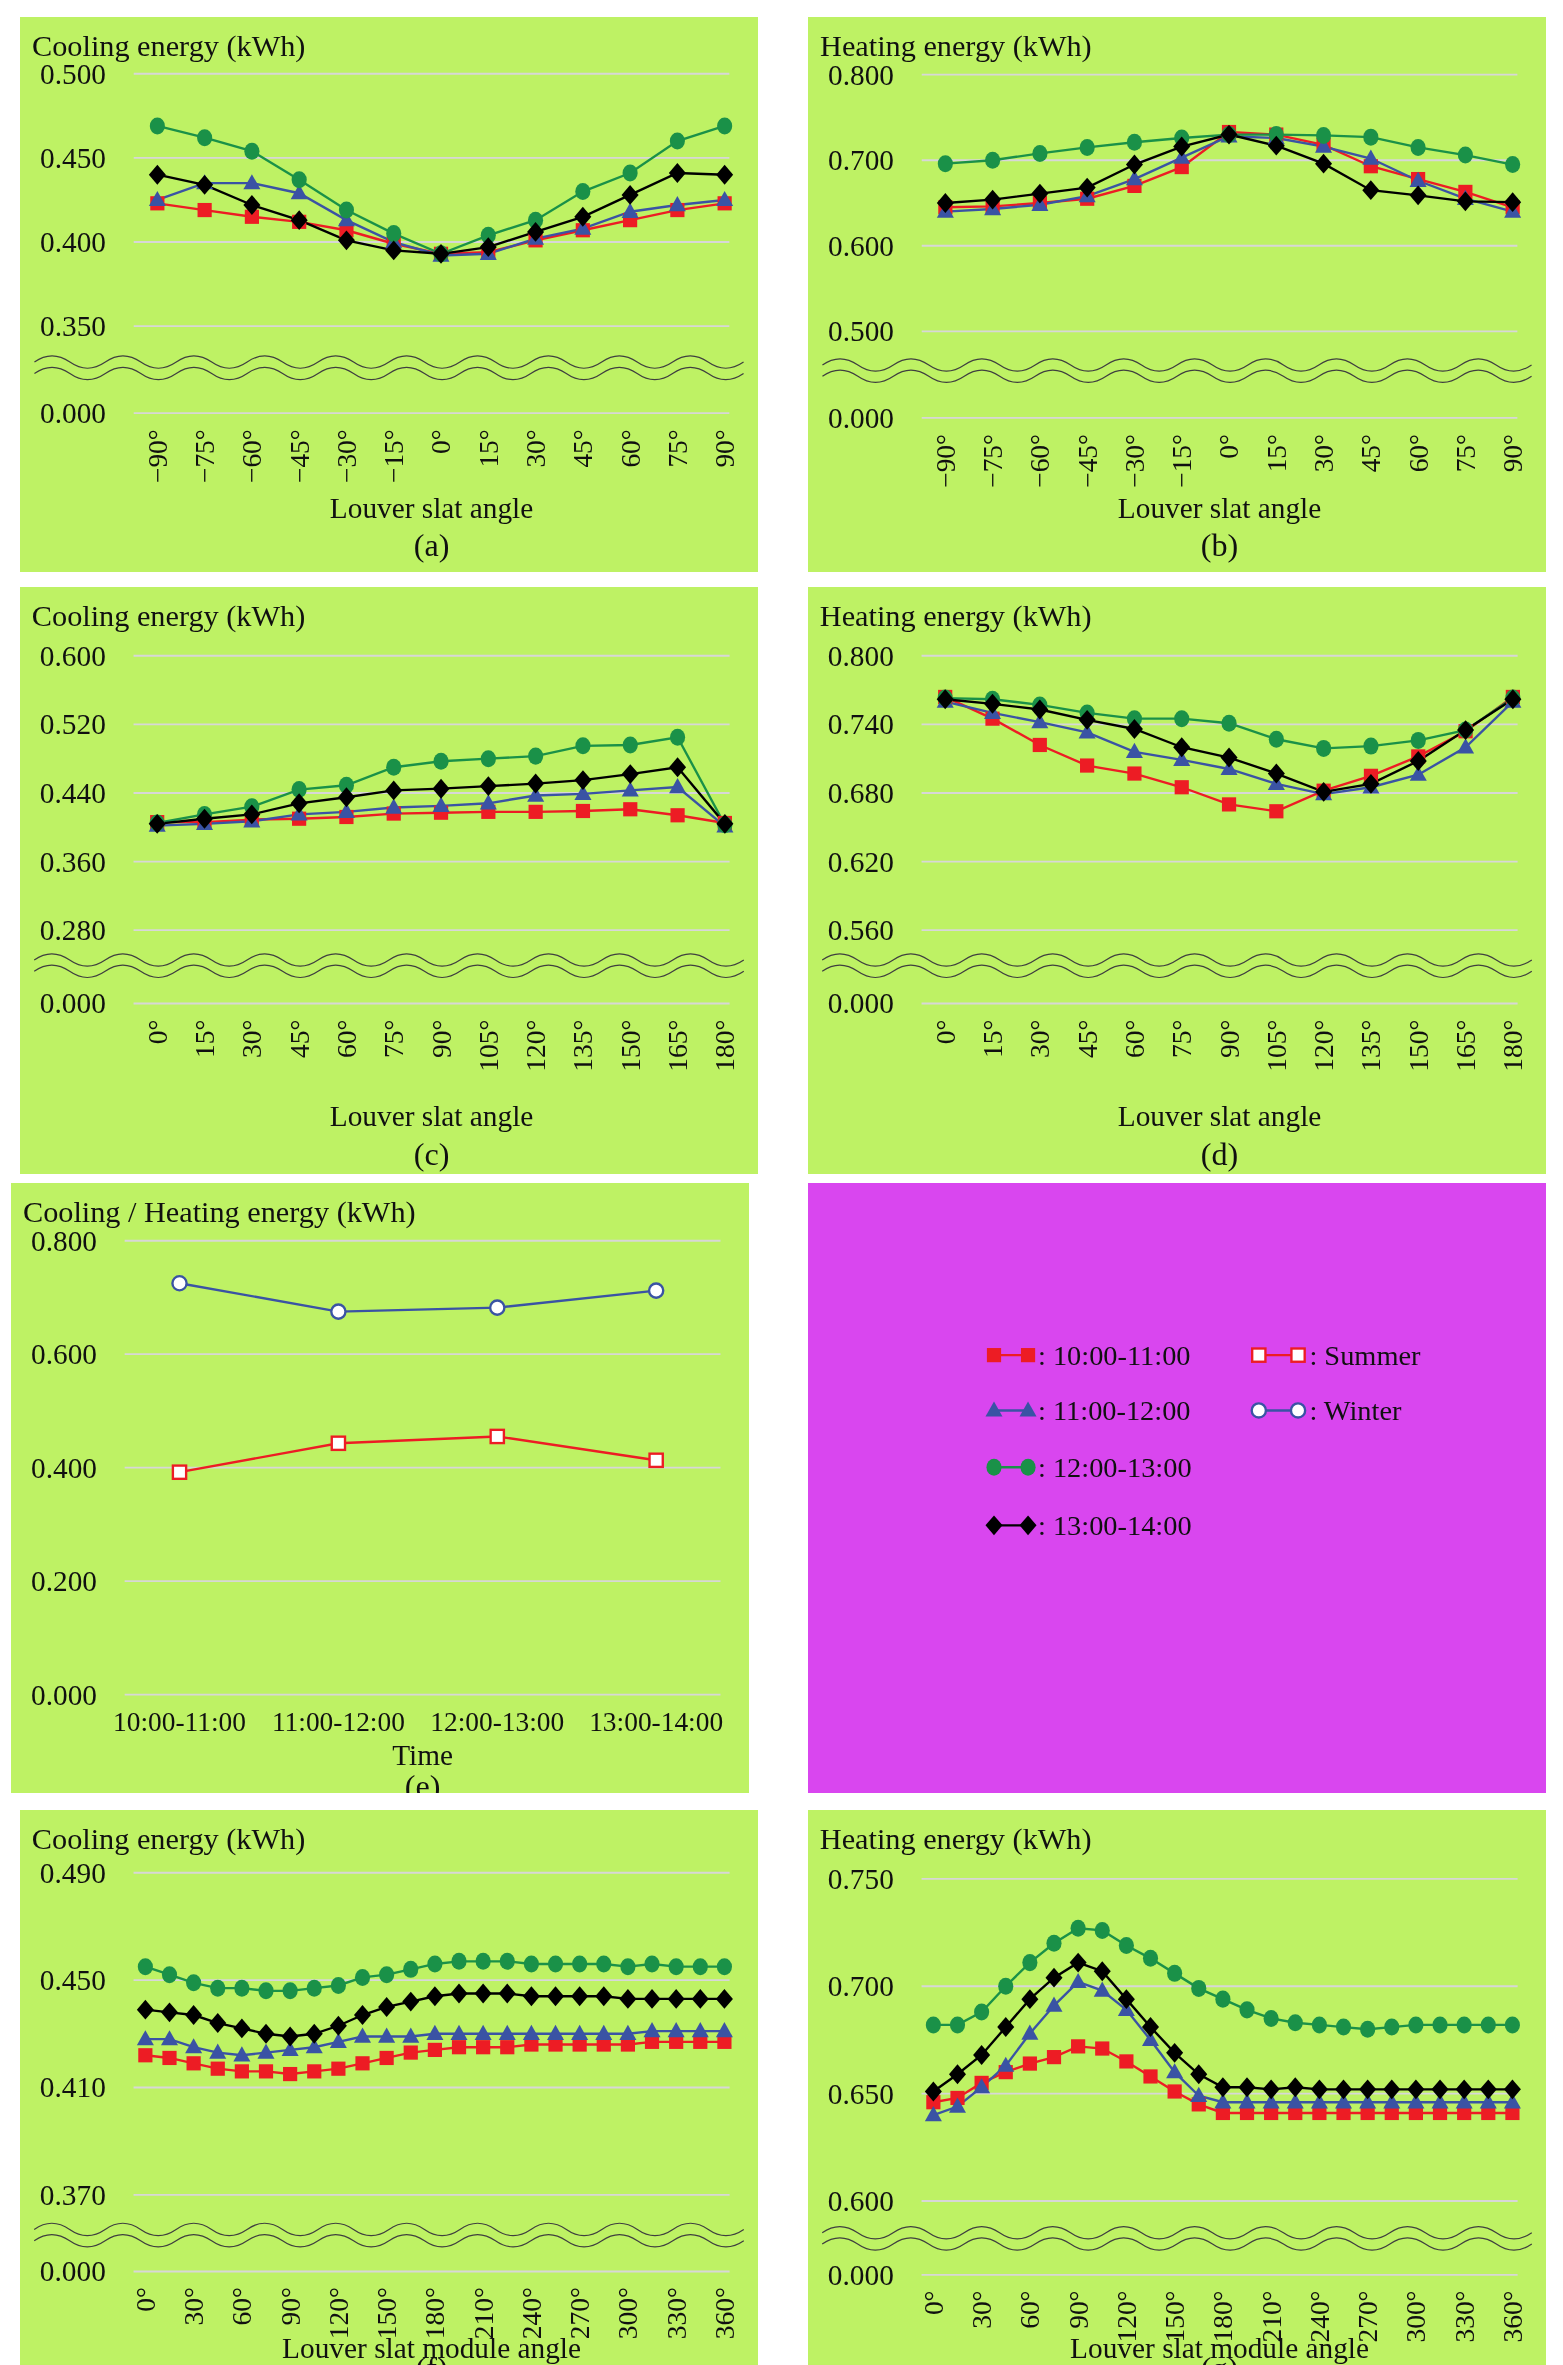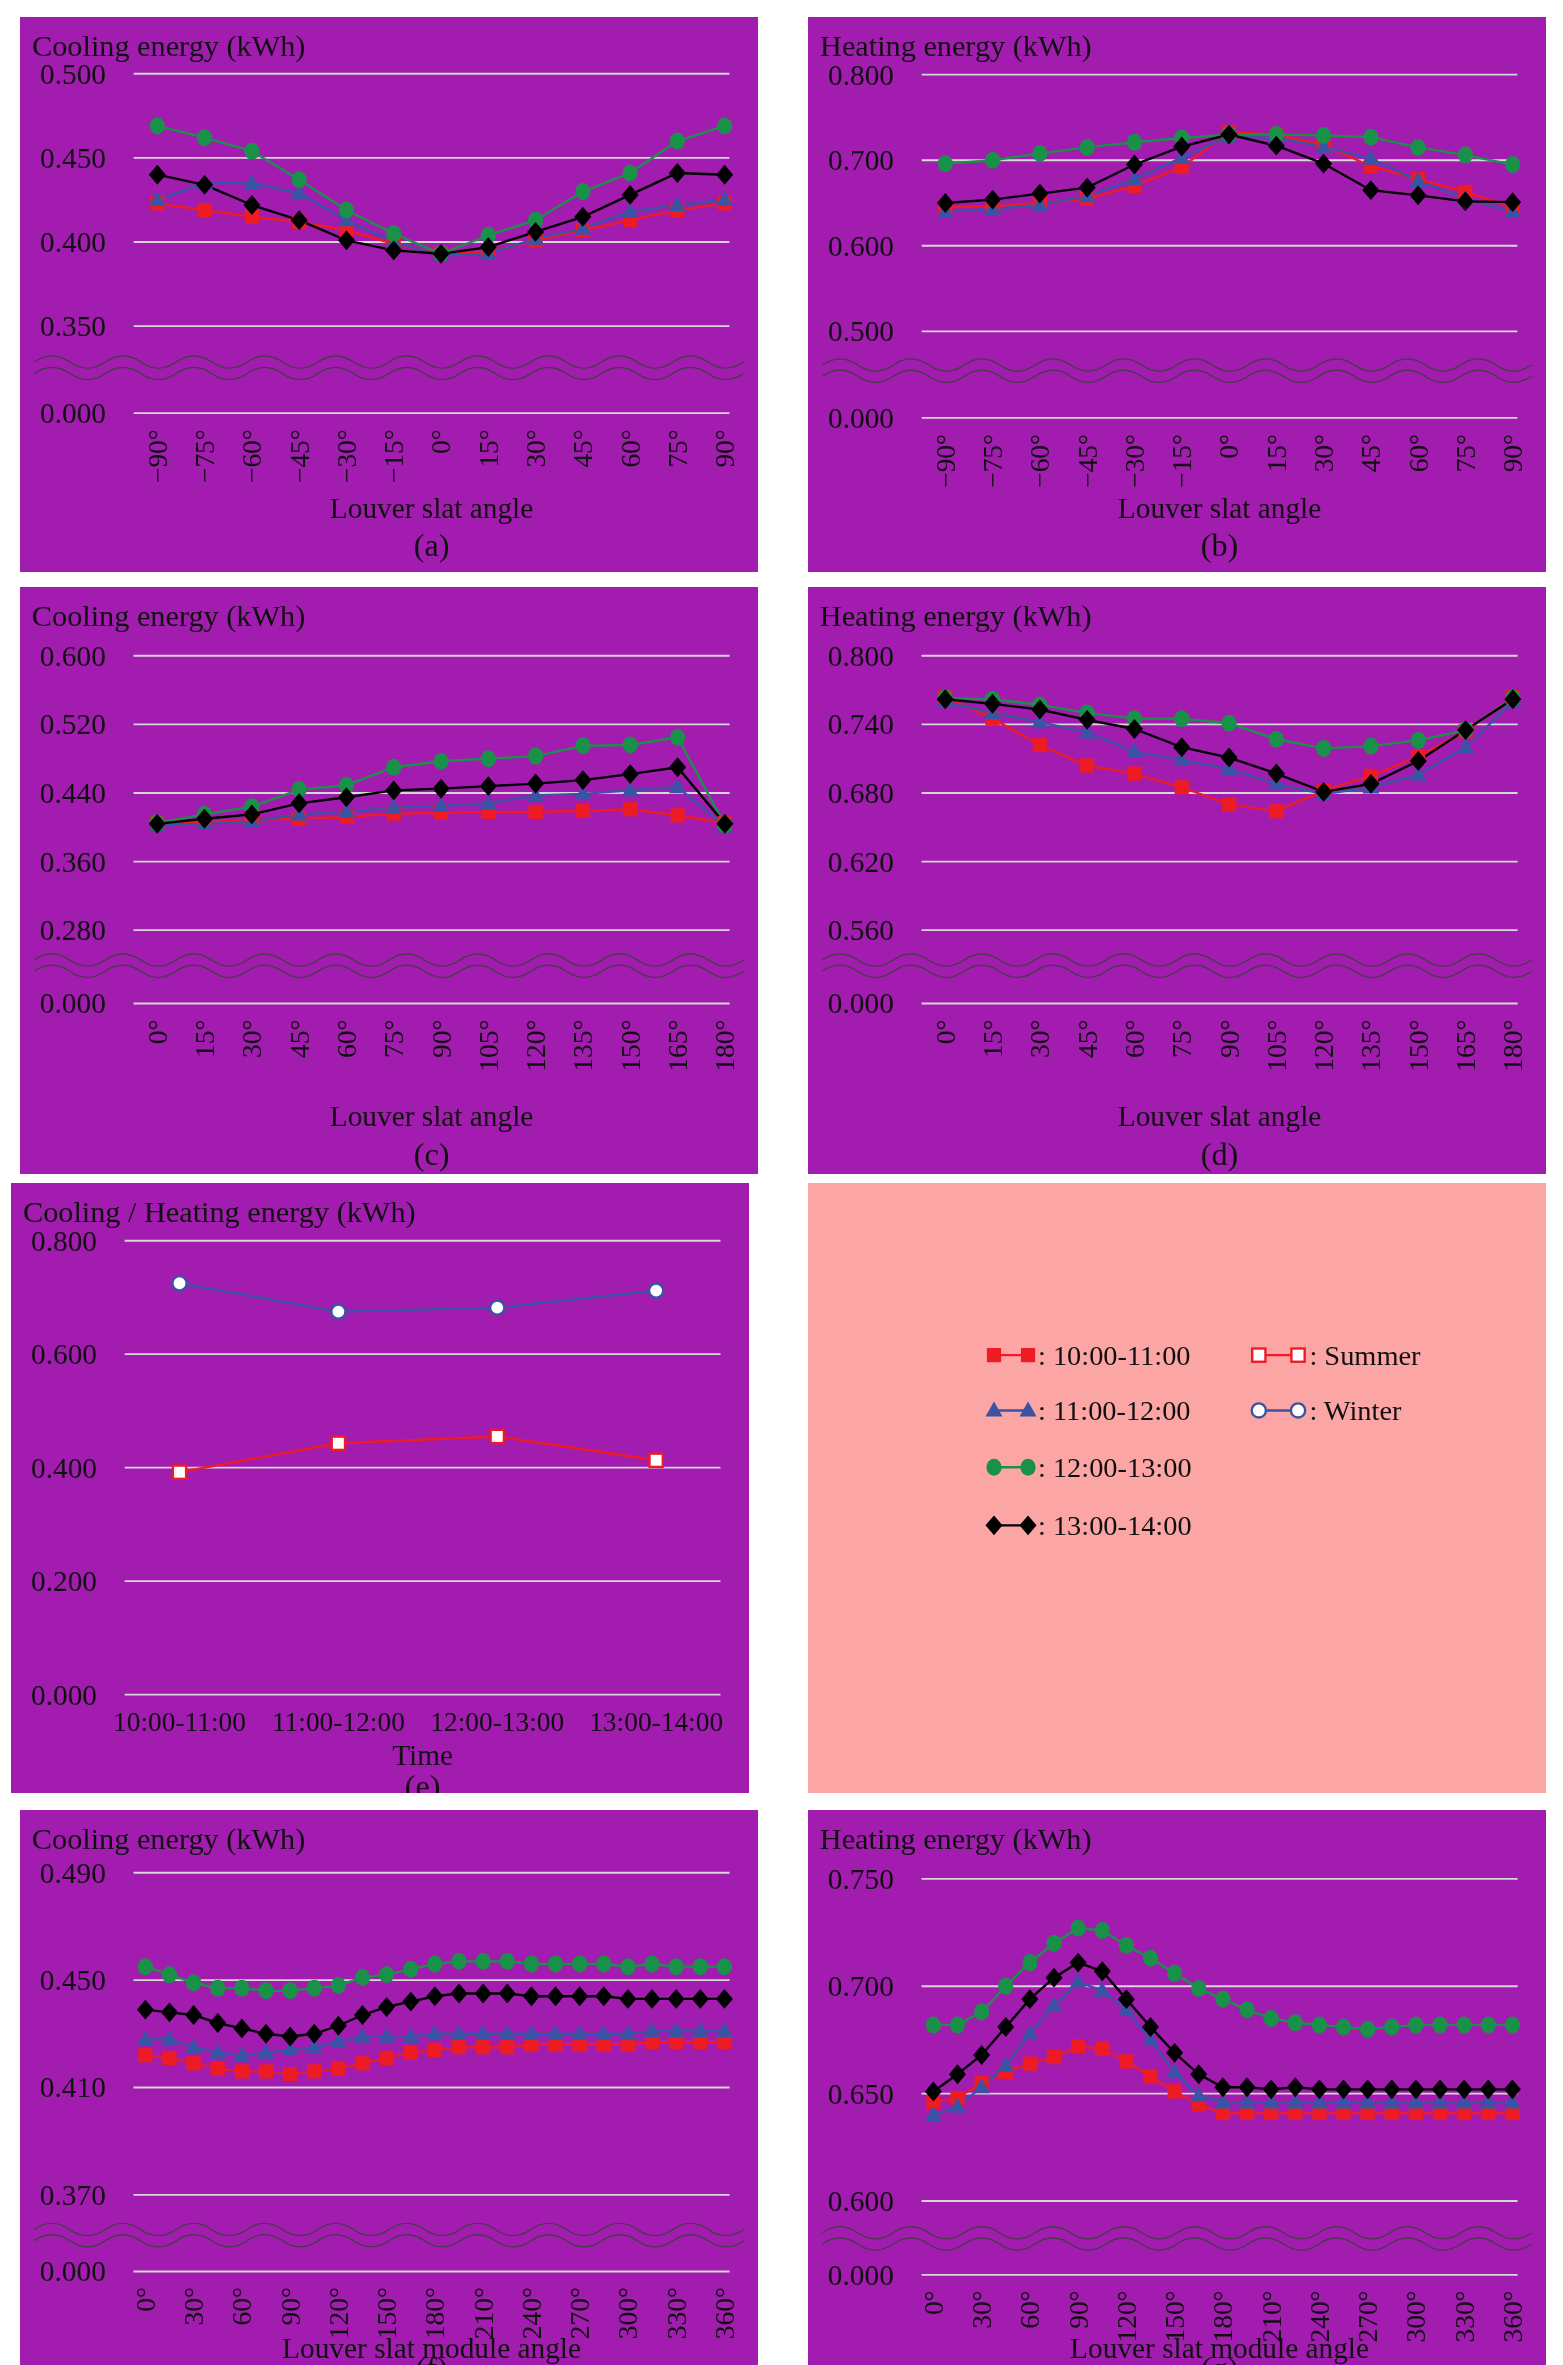--- a/index.html
+++ b/index.html
@@ -1,19 +1,19 @@
 <!DOCTYPE html>
 <html style="font-size:7.6px"><head>
 <meta charset="utf-8">
 <style>
   html,body{margin:0;padding:0;background:#ffffff;}
   body{width:1564px;height:2381px;position:relative;overflow:hidden;
        font-family:"Liberation Serif","DejaVu Serif",serif;color:#101010;}
-  .panel{position:absolute;background:#a21caf;}
-  .legend{position:absolute;background:#fca5a5;}
+  .panel{position:absolute;background:#bef264;}
+  .legend{position:absolute;background:#d946ef;}
   svg{display:block;width:100%;height:100%;}
 </style>
 </head>
 <body>
 
 <section class="panel" style="left:20px;top:16.6px;width:738px;height:555px">
   <svg viewBox="0 0 1560 1174">
       <text x="25" y="82" font-size="64" fill="#101010">Cooling energy (kWh)</text>
       <line x1="240" y1="120" x2="1500" y2="120" stroke="#d7d7d7" stroke-width="4"></line>
       <text x="42" y="141" font-size="62" fill="#101010">0.500</text>

